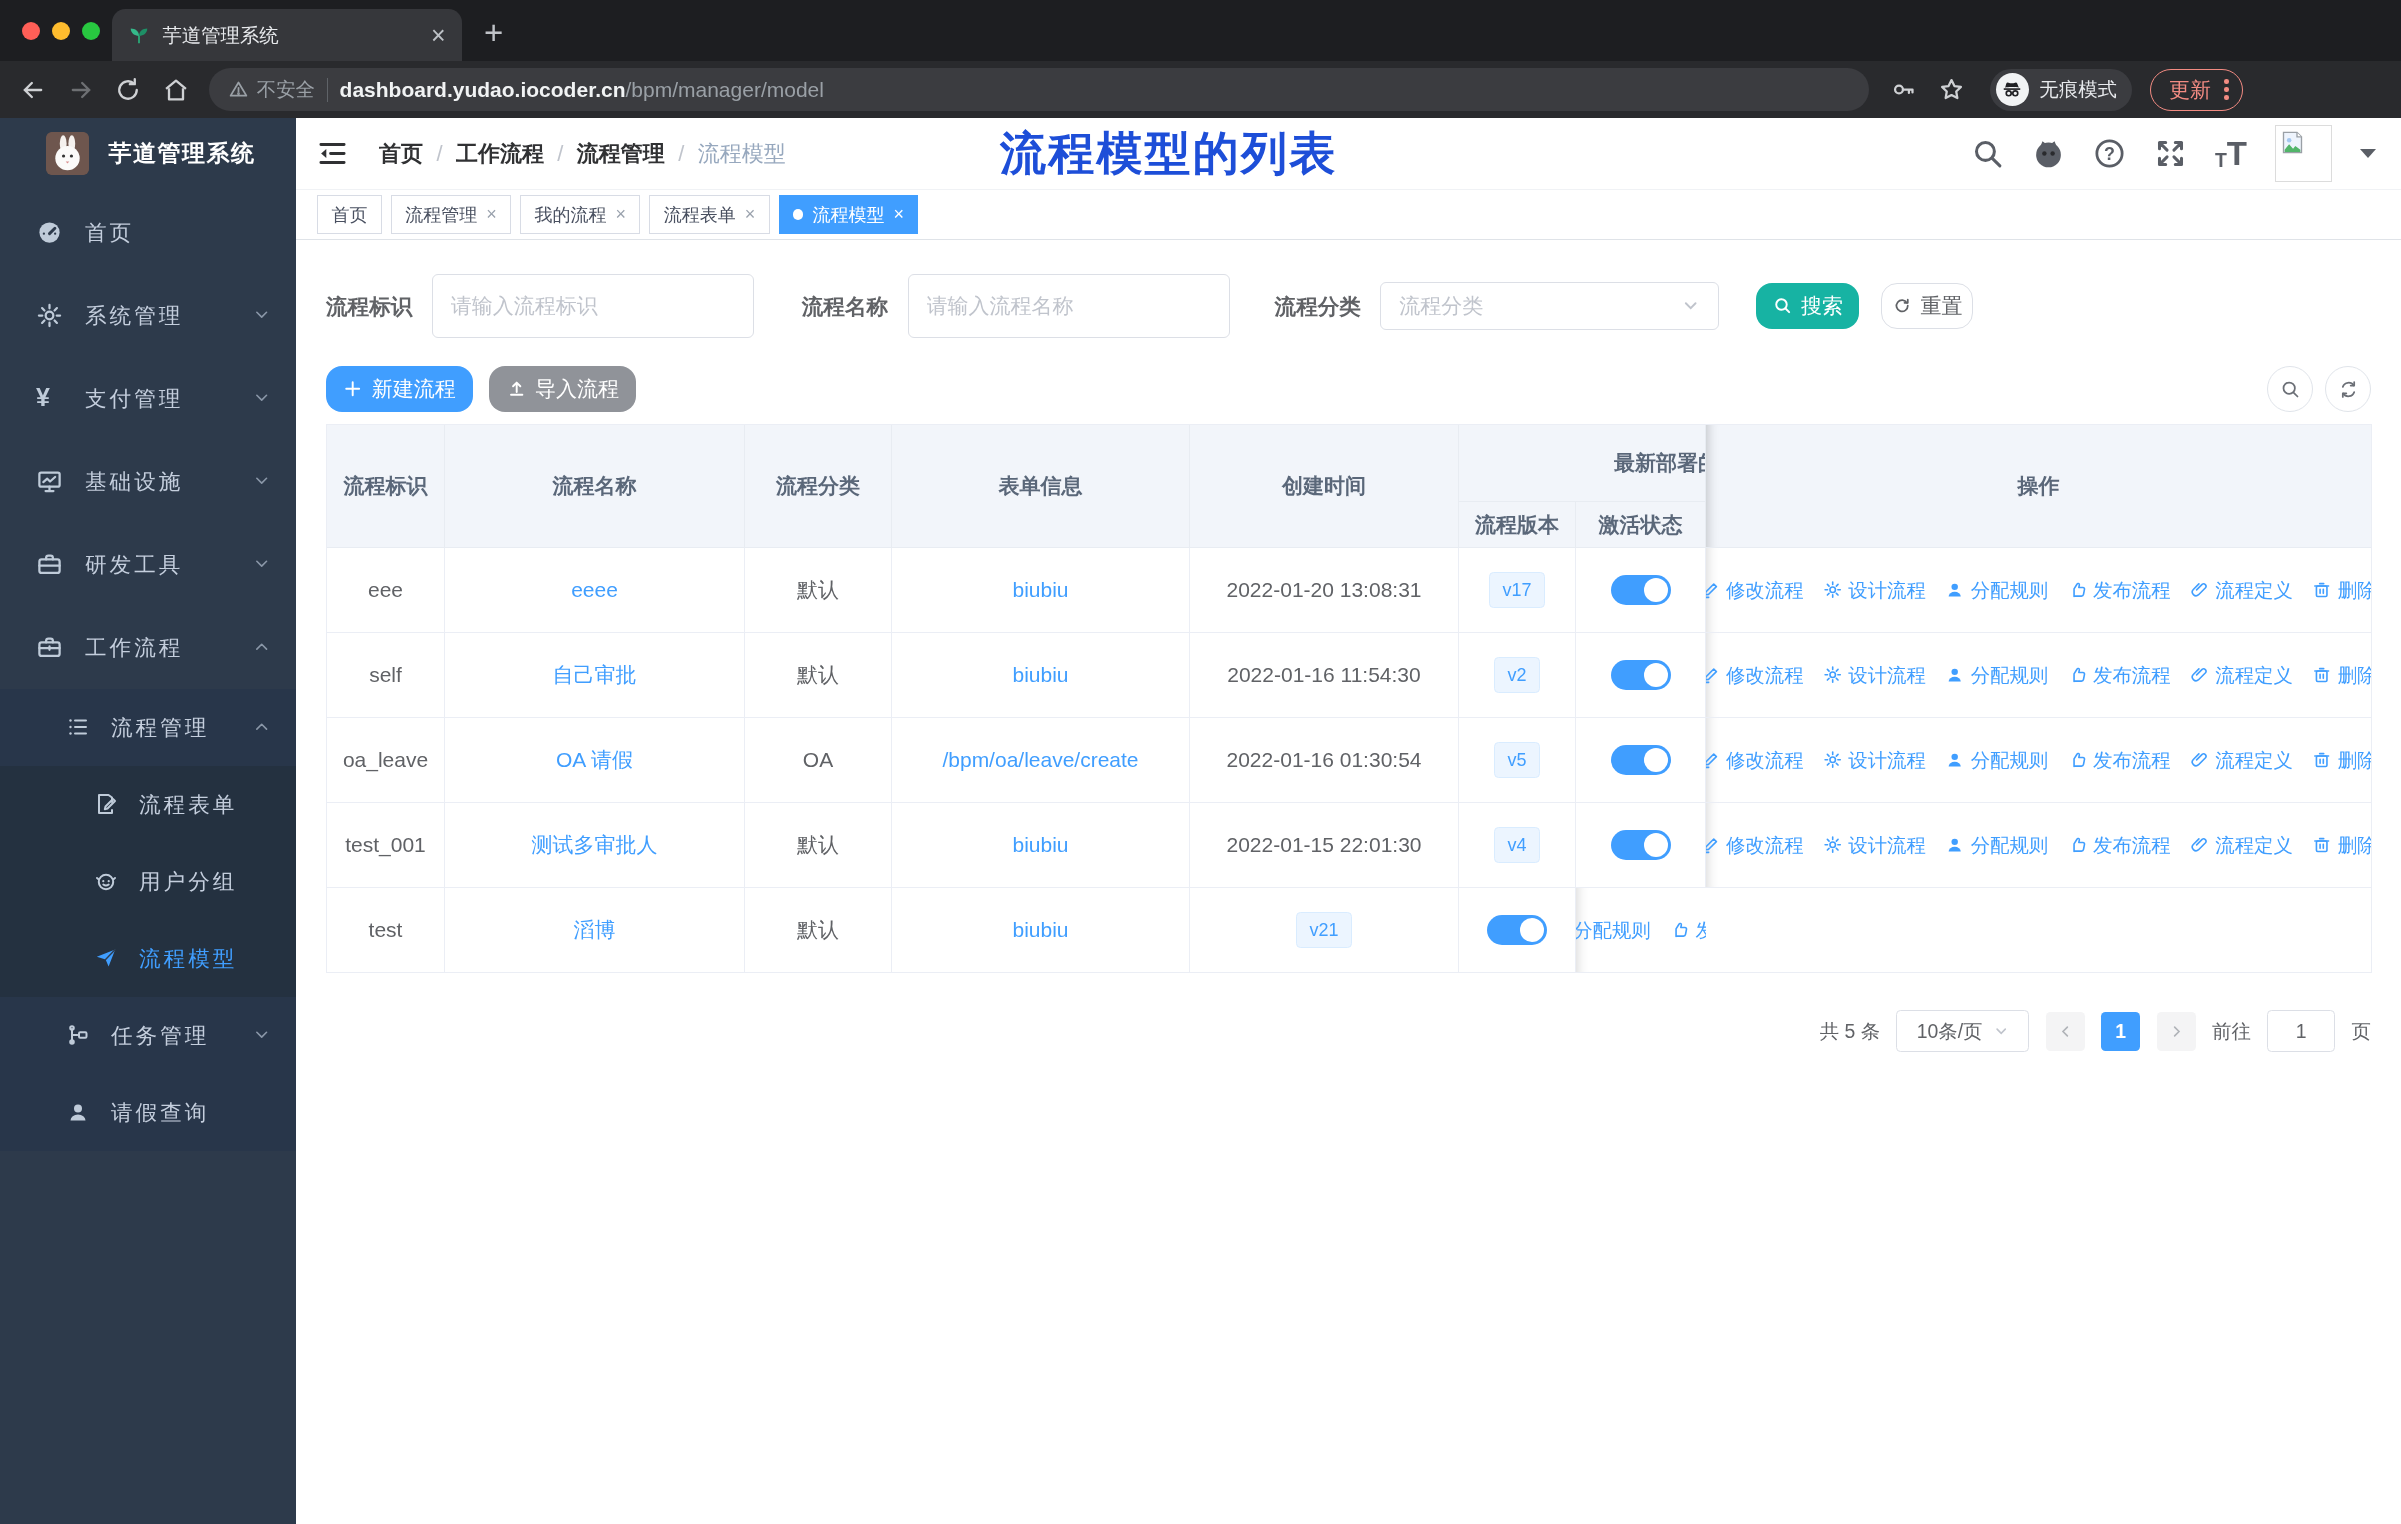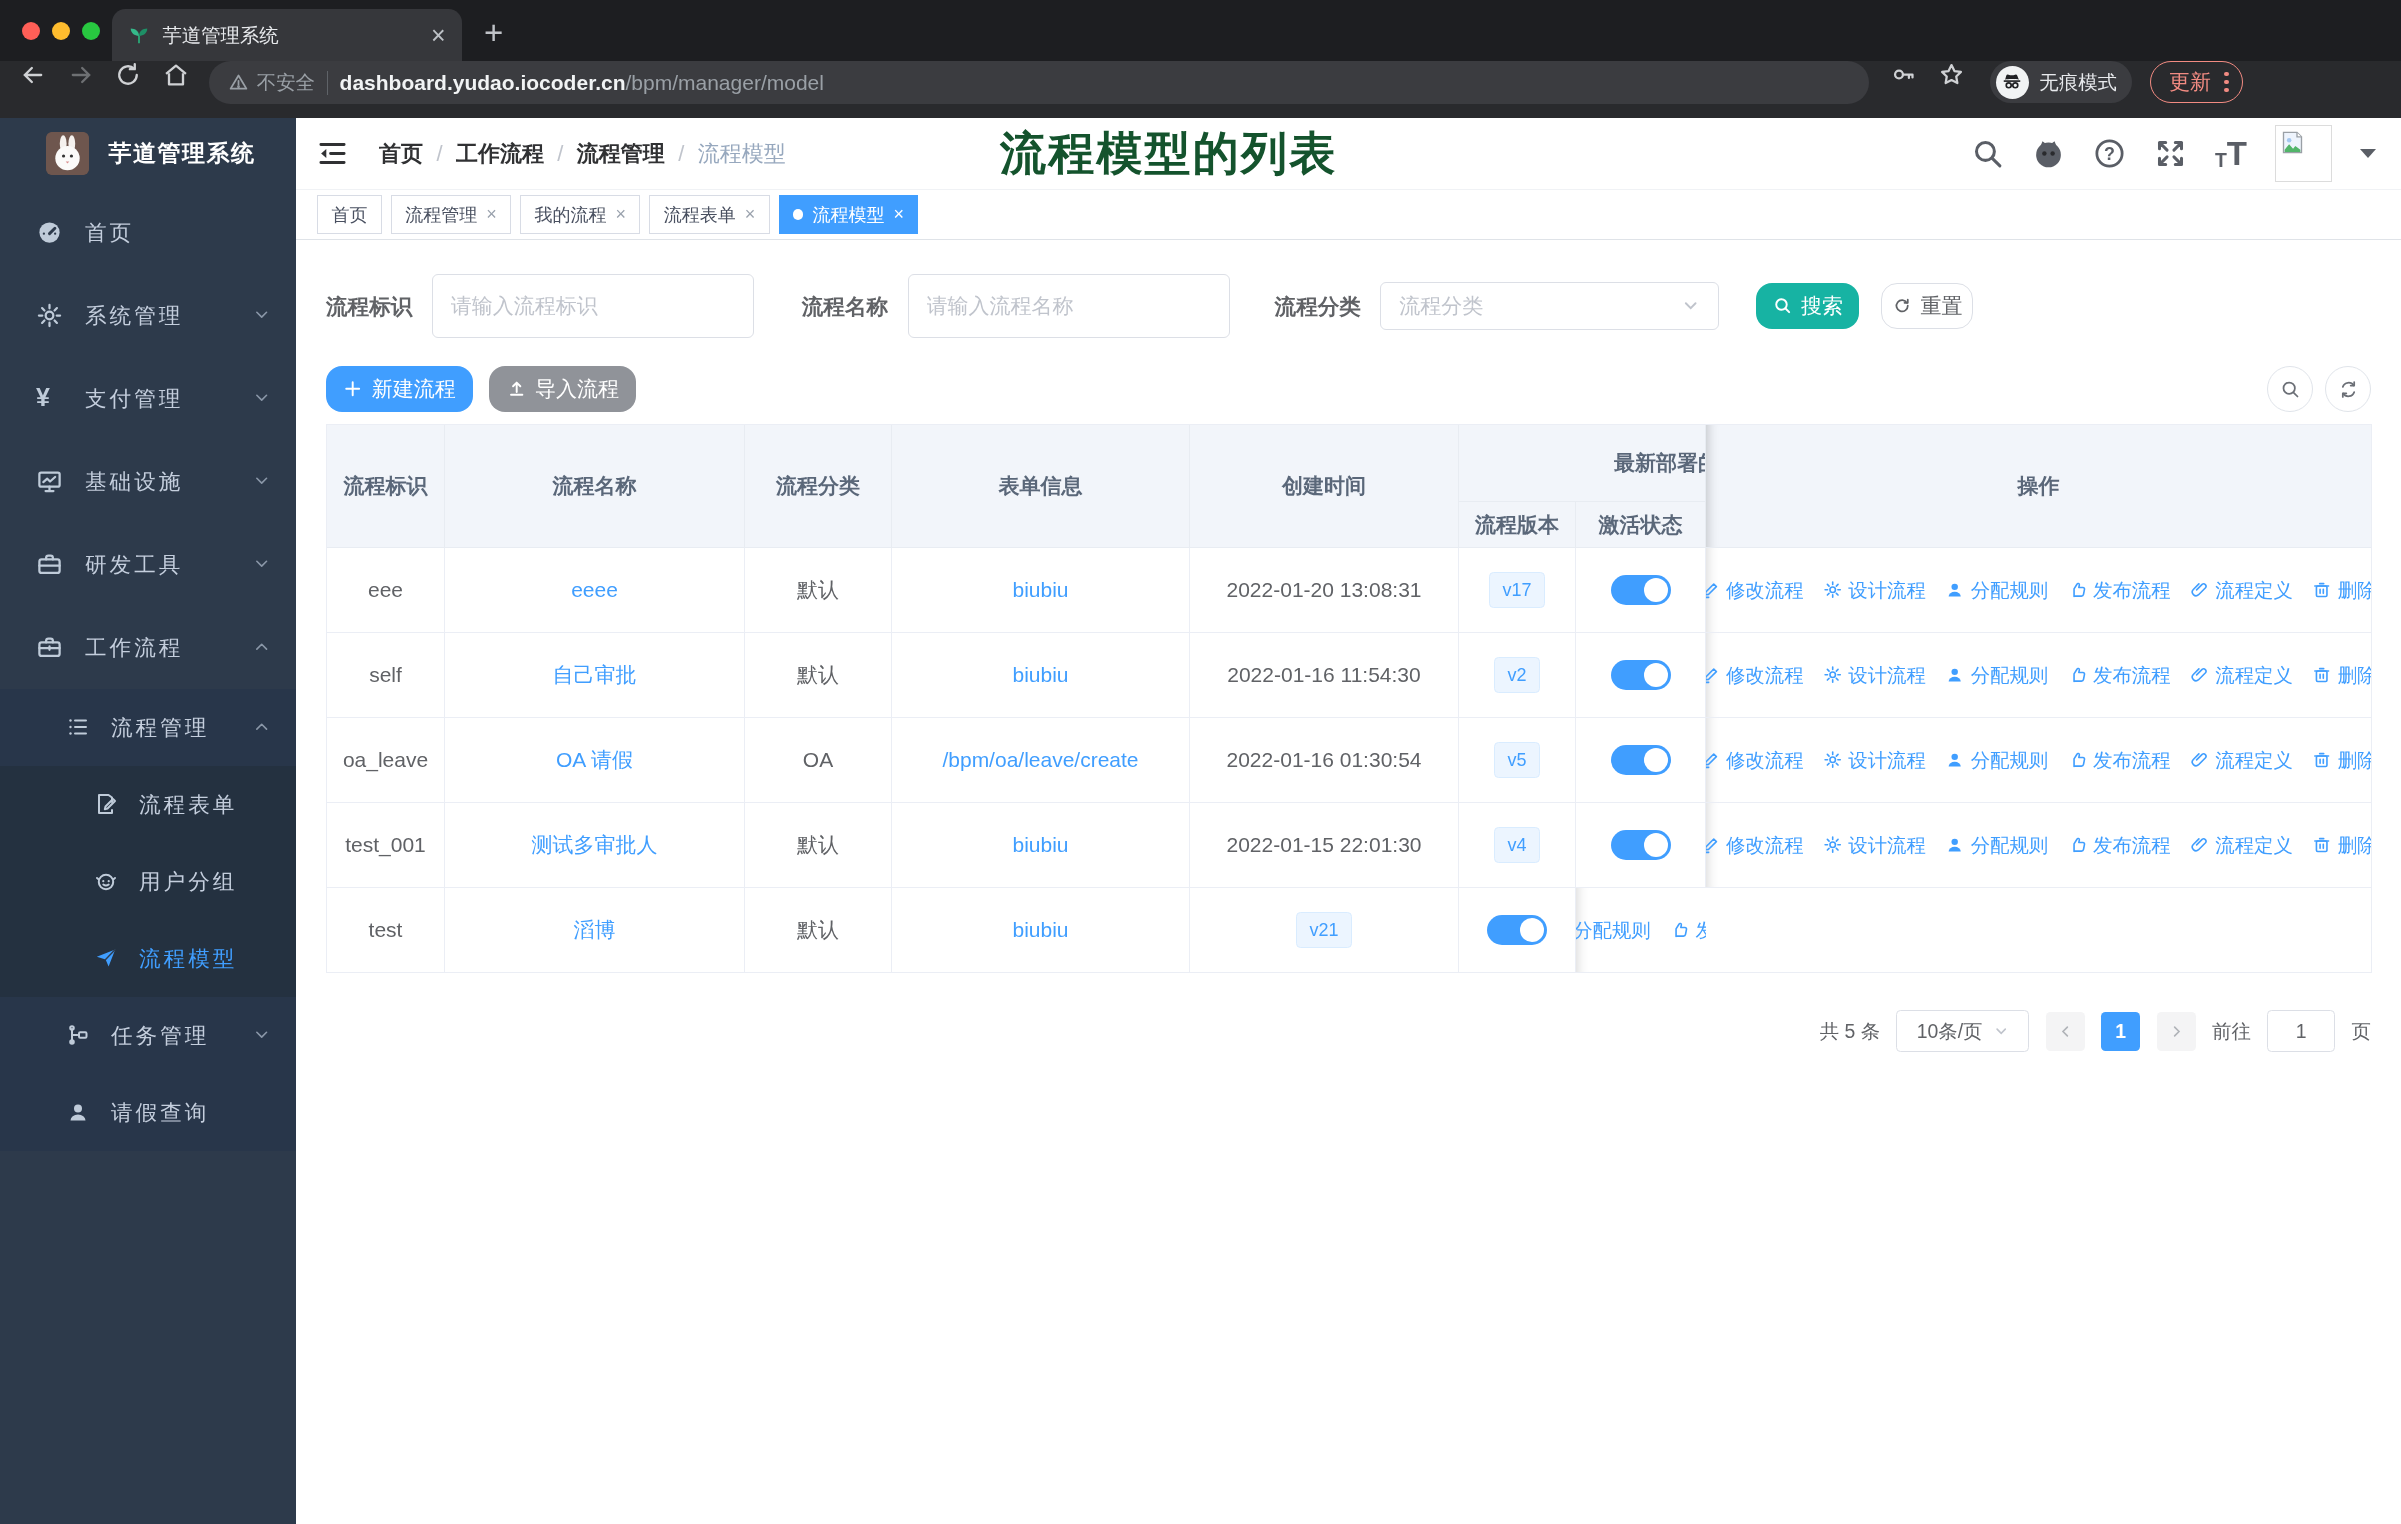--- a/index.html
+++ b/index.html
@@ -10,21 +10,21 @@
   
   #chrome { position:absolute; left:0; top:0; width:2401px; height:118px; background:#1d1e21; }
   #tabstrip { position:absolute; left:0; top:0; right:0; height:61px; }
   .traffic { position:absolute; top:22px; width:18px; height:18px; border-radius:50%; }
   #tab { position:absolute; left:112px; top:9px; width:350px; height:52px; background:#36373b;
     border-radius:13.4px 13.4px 0 0; display:flex; align-items:center; padding:0 16.4px; gap:12px; }
   #tab-title { color:#e8eaed; font-size:19.4px; flex:1; white-space:nowrap; overflow:hidden; }
   #tab-close { color:#bdc1c6; font-size:25px; line-height:1; }
   #newtab-btn { position:absolute; left:484px; top:16.4px; color:#c0c3c8; font-size:33px; line-height:1; font-weight:300;}
   #toolbar { position:absolute; left:0; top:61px; right:0; height:57px; background:#292a2d;
-    display:flex; align-items:flex-start; }
+    display:flex; align-items:center; }
   .nav-ic { width:28px; height:28px; color:#cfd1d4; margin-left:19.4px; }
   .nav-ic.dim { color:#6e7073; }
   #omnibox { margin-left:19.4px; width:1660px; height:43px; background:#3b3c40; border-radius:21.6px;
     display:flex; align-items:center; padding:0 19.4px; gap:12px; }
   #security-chip { display:flex; align-items:center; gap:7.4px; color:#9aa0a6; font-size:19.4px; }
   #omni-divider { width:0.7px; height:24px; background:#5f6368; }
   #url-host { color:#f1f3f4; font-size:21px; font-weight:600; }
   #url-path { color:#9aa0a6; font-size:21px; }
   .after-omni { width:27px; height:27px; color:#cfd1d4; margin-left:21px; }
   #incog-badge { margin-left:25px; height:42px; background:#3b3c40; border-radius:21px;
@@ -59,21 +59,21 @@
 
   
   #appheader { position:absolute; left:296px; top:118px; right:0; height:72px; background:#fff;
     display:flex; align-items:center; border-bottom:0.7px solid #f0f2f5; }
   #hamburger { width:31px; height:31px; color:#303133; margin-left:21px; }
   #breadcrumb { display:flex; align-items:center; gap:13.4px; margin-left:31px; font-size:22px; }
   .crumb { color:#303133; font-weight:600; }
   .crumb.last { color:#97a8be; font-weight:400; }
   .crumb-sep { color:#c0c4cc; font-weight:400; }
   #annotation { position:absolute; left:704px; top:4.5px; font-size:46px; font-weight:800;
-    color:#14532d; letter-spacing:2.2px; white-space:nowrap; }
+    color:#1d4ed8; letter-spacing:2.2px; white-space:nowrap; }
   #header-right { margin-left:auto; display:flex; align-items:center; gap:28px; padding-right:25px; }
   .hdr-ic { width:33px; height:33px; color:#5a5e66; }
   #font-size-ic { color:#5a5e66; font-weight:700; display:flex; align-items:flex-end; }
   #font-size-ic .t-small { font-size:19.4px; line-height:1; }
   #font-size-ic .t-big { font-size:33px; line-height:1; }
   #avatar-box { width:57px; height:57px; border:0.7px solid #dcdcdc; background:#fff; position:relative; }
   #avatar-box svg { position:absolute; left:3px; top:3px; }
   #avatar-caret { width:0; height:0; border-left:8.2px solid transparent; border-right:8.2px solid transparent;
     border-top:9.7px solid #5a5e66; }
 

